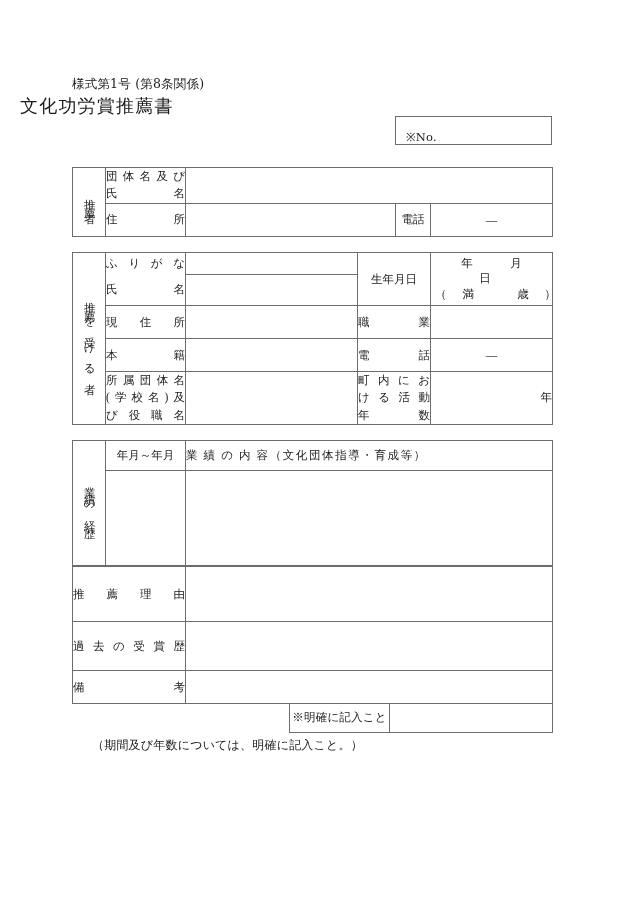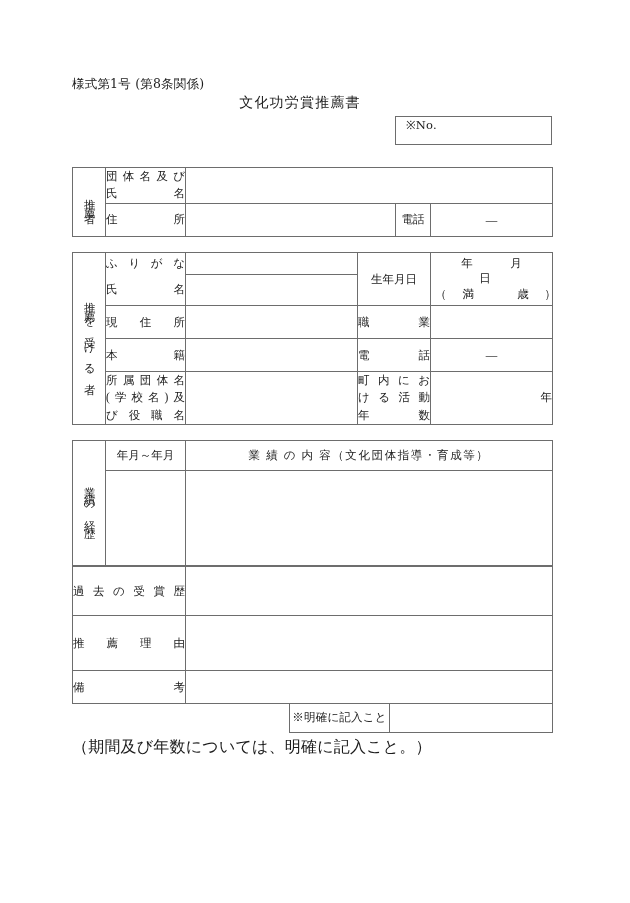--- a/index.html
+++ b/index.html
@@ -30,34 +30,34 @@
     top: 76px;
     font-size: 12.5px;
     letter-spacing: .2px;
     white-space: nowrap;
   }
   .doc-title {
     position: absolute;
     left: 0;
     top: 94px;
     width: 600px;
-    text-align: center;
-    font-size: 14px;
+    font-size: 18px;
     letter-spacing: 1.2px;
+    padding-left: 20px;
   }
   .no-box {
     position: absolute;
     left: 395px;
     top: 116px;
     width: 157px;
     height: 29px;
     border: 1px solid #6d6d6d;
     box-sizing: border-box;
     display: flex;
-    align-items: flex-start;
+    align-items: flex-end;
   }
   .no-box span {
     padding-left: 10px;
     font-size: 11.5px;
     letter-spacing: .2px;
   }
 
   
   table.grid {
     position: absolute;
@@ -119,30 +119,29 @@
   .birth .l2 i {
     font-style: normal;
     display: inline-block;
     width: 100%;
     text-align: justify;
     text-align-last: justify;
     padding: 0 4px;
   }
 
   .perf-head {
-    text-align: center;
     letter-spacing: 1.6px;
     padding: 5px 0;
   }
 
   .note {
     position: absolute;
-    left: 72px;
+    left: 92px;
     top: 737px;
-    font-size: 16px;
+    font-size: 12px;
     letter-spacing: .2px;
     white-space: nowrap;
   }
 
   .crit-label {
     text-align: center;
     padding: 5px 6px;
     letter-spacing: .2px;
     white-space: nowrap;
   }
@@ -264,25 +263,25 @@
 
   <table class="grid" style="left:72px; top:566px; width:480px;">
     <colgroup>
       <col style="width:113px">
       <col style="width:104px">
       <col style="width:100px">
       <col style="width:163px">
     </colgroup>
     <tbody>
         <tr>
+      <td class="lbl" style="height:54px;">推　薦　理　由</td>
+      <td colspan="3"></td>
+    </tr>
+    <tr>
       <td class="lbl" style="height:48px;">過 去 の 受 賞 歴</td>
-      <td colspan="3"></td>
-    </tr>
-    <tr>
-      <td class="lbl" style="height:54px;">推　薦　理　由</td>
       <td colspan="3"></td>
     </tr>
     <tr>
       <td class="lbl" style="height:32px;">備　　　　考</td>
       <td colspan="3"></td>
     </tr>
     <tr>
       <td class="invisible" style="height:28px;"></td>
       <td class="invisible"></td>
       <td class="crit-label">※明確に記入こと</td>

